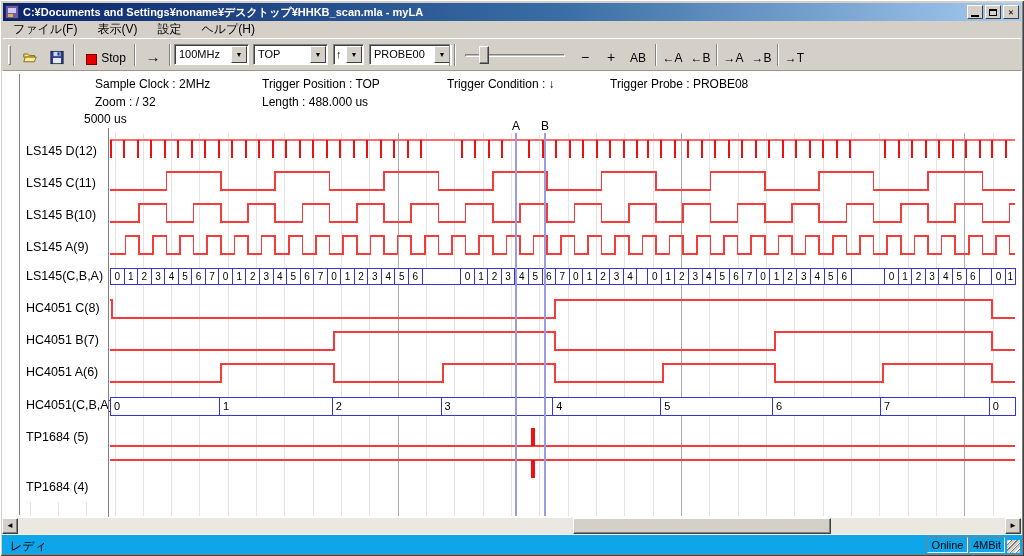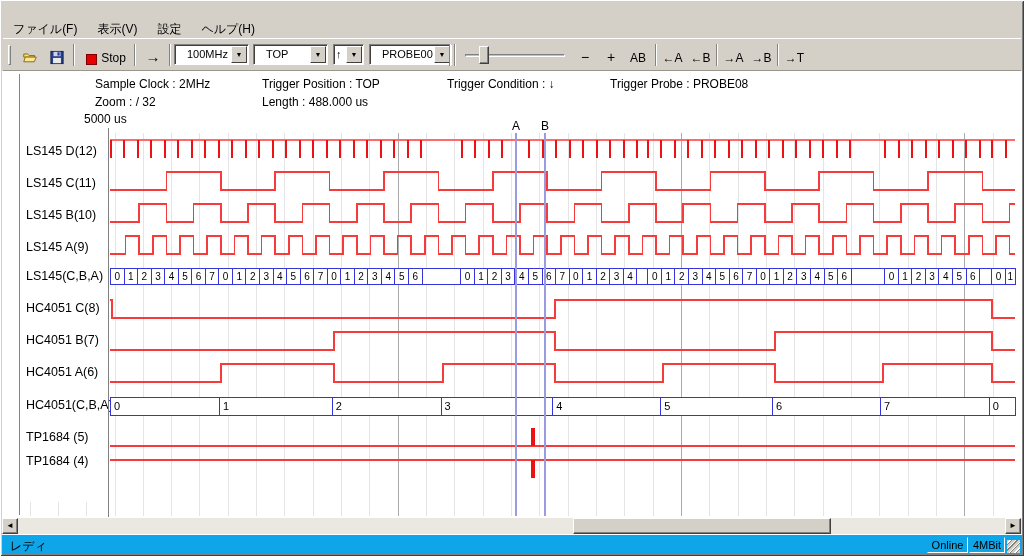--- a/index.html
+++ b/index.html
@@ -34,21 +34,21 @@
            border-top:1px solid #ffffff;border-bottom:1px solid #9a968c;}
   .toolbar>*{position:absolute;}
   .grip{left:5px;top:6px;width:3px;height:20px;border-top:1px solid #fff;border-left:1px solid #fff;
         border-right:1px solid #808080;border-bottom:1px solid #808080;background:#d4d0c8;}
   .tsep{top:5px;width:2px;height:22px;border-left:1px solid #848484;border-right:1px solid #ffffff;}
   .flatbtn{top:3px;height:24px;display:flex;align-items:flex-end;justify-content:center;
            font-size:12px;background:transparent;border:none;gap:4px;white-space:nowrap;}
   .stop-sq{width:11px;height:11px;background:#e80000;border:1px solid #7d0000;flex:none;}
   .combo{top:5px;height:21px;background:#fff;border:1px solid;border-color:#808080 #fff #fff #808080;
          box-shadow:inset 1px 1px 0 #404040;display:flex;}
-  .combo-text{flex:1;font-size:11px;line-height:19px;padding-left:12px;overflow:hidden;white-space:nowrap;}
+  .combo-text{flex:1;font-size:11px;line-height:19px;padding-left:4px;overflow:hidden;white-space:nowrap;}
   .combo-btn{width:16px;height:17px;margin:1px;background:#d4d0c8;flex:none;
              border-top:1px solid #fff;border-left:1px solid #fff;
              border-right:1px solid #404040;border-bottom:1px solid #404040;
              font-size:7px;display:flex;align-items:center;justify-content:center;}
   .slider-track{left:462px;top:15px;width:100px;height:3px;border:1px solid;border-color:#808080 #fff #fff #808080;background:#c0c0c0;}
   .slider-thumb{left:476px;top:7px;width:10px;height:18px;background:#d4d0c8;
                 border-top:1px solid #fff;border-left:1px solid #fff;
                 border-right:1px solid #404040;border-bottom:1px solid #404040;
                 box-shadow:inset -1px -1px 0 #808080;}
   
@@ -85,20 +85,33 @@
   .resize-grip{position:absolute;right:2px;top:5px;width:13px;height:13px;
                background:repeating-linear-gradient(135deg,#d4d0c8 0 2px,#fff 2px 3px,#808080 3px 4px);}
   
   .icon-open,.icon-save{width:18px;height:15px;display:block;}
 </style>
 </head>
 <body>
 
 <div class="win">
 
+  <div class="titlebar">
+    <div class="app-icon"></div>
+    <div class="title-text">C:¥Documents and Settings¥noname¥デスクトップ¥HHKB_scan.mla - myLA</div>
+    <div class="tb-btn">
+        <span class="glyph-min"></span>
+      </div>
+    <div class="tb-btn">
+        <span class="glyph-max"></span>
+      </div>
+    <div class="tb-btn close">
+        <span>✕</span>
+      </div>
+  </div>
 
   <div class="menubar">
     <span class="menu-item">ファイル(F)</span>
     <span class="menu-item">表示(V)</span>
     <span class="menu-item">設定</span>
     <span class="menu-item">ヘルプ(H)</span>
   </div>
 
   <div class="toolbar">
     <div class="grip"></div>
@@ -191,21 +204,21 @@
       <div class="channel-label" style="top: 144px;">LS145 D(12)</div>
       <div class="channel-label" style="top: 176px;">LS145 C(11)</div>
       <div class="channel-label" style="top: 208px;">LS145 B(10)</div>
       <div class="channel-label" style="top: 240px;">LS145 A(9)</div>
       <div class="channel-label" style="top: 269px;">LS145(C,B,A)</div>
       <div class="channel-label" style="top: 301px;">HC4051 C(8)</div>
       <div class="channel-label" style="top: 333px;">HC4051 B(7)</div>
       <div class="channel-label" style="top: 365px;">HC4051 A(6)</div>
       <div class="channel-label" style="top: 398px;">HC4051(C,B,A)</div>
       <div class="channel-label" style="top: 430px;">TP1684 (5)</div>
-      <div class="channel-label" style="top: 454px;">TP1684 (4)</div>
+      <div class="channel-label" style="top: 480px;">TP1684 (4)</div>
     </div>
 
   <div>
     <svg id="plot-under" class="layer" width="1024" height="556" viewBox="0 0 1024 556">
         <line x1="30.010000000000048" y1="502" x2="30.010000000000048" y2="516" stroke="#e4e4e4" stroke-width="1" shape-rendering="crispEdges"></line>
         <line x1="58.34000000000003" y1="502" x2="58.34000000000003" y2="516" stroke="#e4e4e4" stroke-width="1" shape-rendering="crispEdges"></line>
         <line x1="86.67000000000002" y1="502" x2="86.67000000000002" y2="516" stroke="#e4e4e4" stroke-width="1" shape-rendering="crispEdges"></line>
         <line x1="115.00000000000006" y1="133" x2="115.00000000000006" y2="516" stroke="#e4e4e4" stroke-width="1" shape-rendering="crispEdges"></line>
         <line x1="143.33000000000004" y1="133" x2="143.33000000000004" y2="516" stroke="#e4e4e4" stroke-width="1" shape-rendering="crispEdges"></line>
         <line x1="171.66000000000003" y1="133" x2="171.66000000000003" y2="516" stroke="#e4e4e4" stroke-width="1" shape-rendering="crispEdges"></line>

